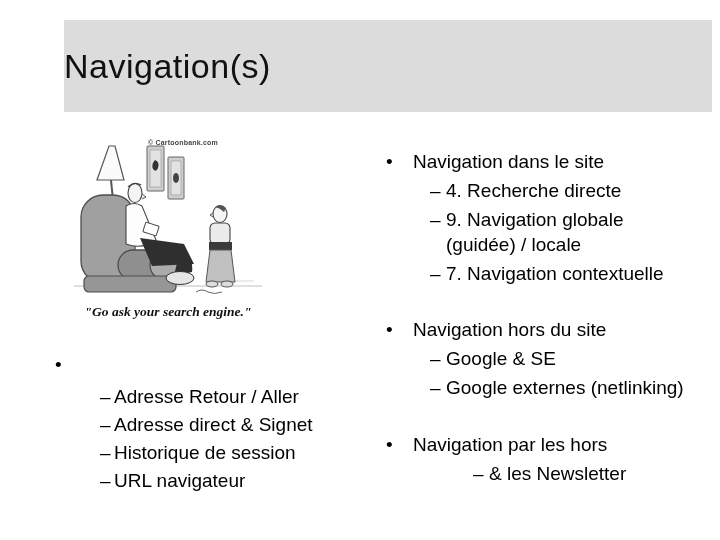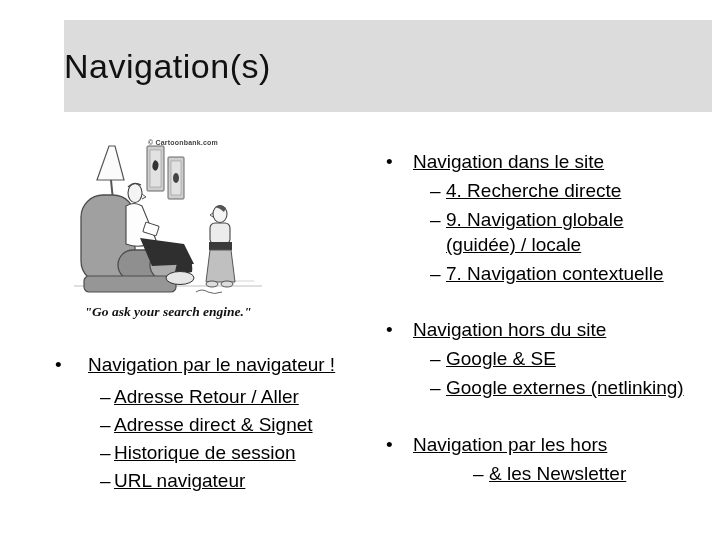--- a/index.html
+++ b/index.html
@@ -24,21 +24,21 @@
   }
   .cartoon .caption{
     position:absolute;bottom:3px;left:0;width:100%;text-align:center;
     font-family:"Liberation Serif","DejaVu Serif",serif;
     font-style:italic;font-weight:700;font-size:13.5px;color:#111;white-space:nowrap;
   }
   
   .list-block{position:absolute;font-size:19px;}
   .row{display:flex;line-height:25px;}
   .row .m{flex:0 0 auto;}
-  .row .t{flex:1 1 auto;text-decoration:underline;}
+  .row .t{flex:1 1 auto;}
   .lvl1 .m{width:27px;}
   .lvl2{margin-left:44px;margin-top:4px;}
   .lvl2 .m{width:16px;}
   .lvl1 + .lvl2{margin-top:4px;}
 
   .block-in-site{left:386px;top:149px;width:306px;}
   .block-in-site .lvl2{margin-top:4px;}
 
   .block-off-site{left:386px;top:317px;width:306px;}
   .block-off-site .lvl2{margin-top:4px;}
@@ -132,21 +132,20 @@
     </div>
     <div class="row lvl2">
       <span class="m">–</span>
       <span class="t">7. Navigation contextuelle</span>
     </div>
   </div>
 
   <div class="list-block block-browser">
     <div class="row lvl1">
       <span class="m">•</span>
-      <span class="t">Navigation par le navigateur !</span>
     </div>
     <div class="row lvl2 first">
       <span class="m">–</span>
       <span class="t">Adresse Retour / Aller</span>
     </div>
     <div class="row lvl2">
       <span class="m">–</span>
       <span class="t">Adresse direct &amp; Signet</span>
     </div>
     <div class="row lvl2">

